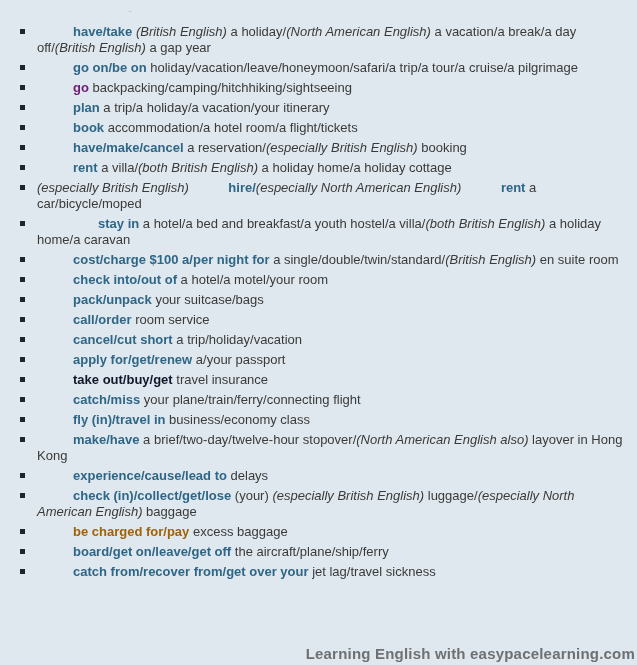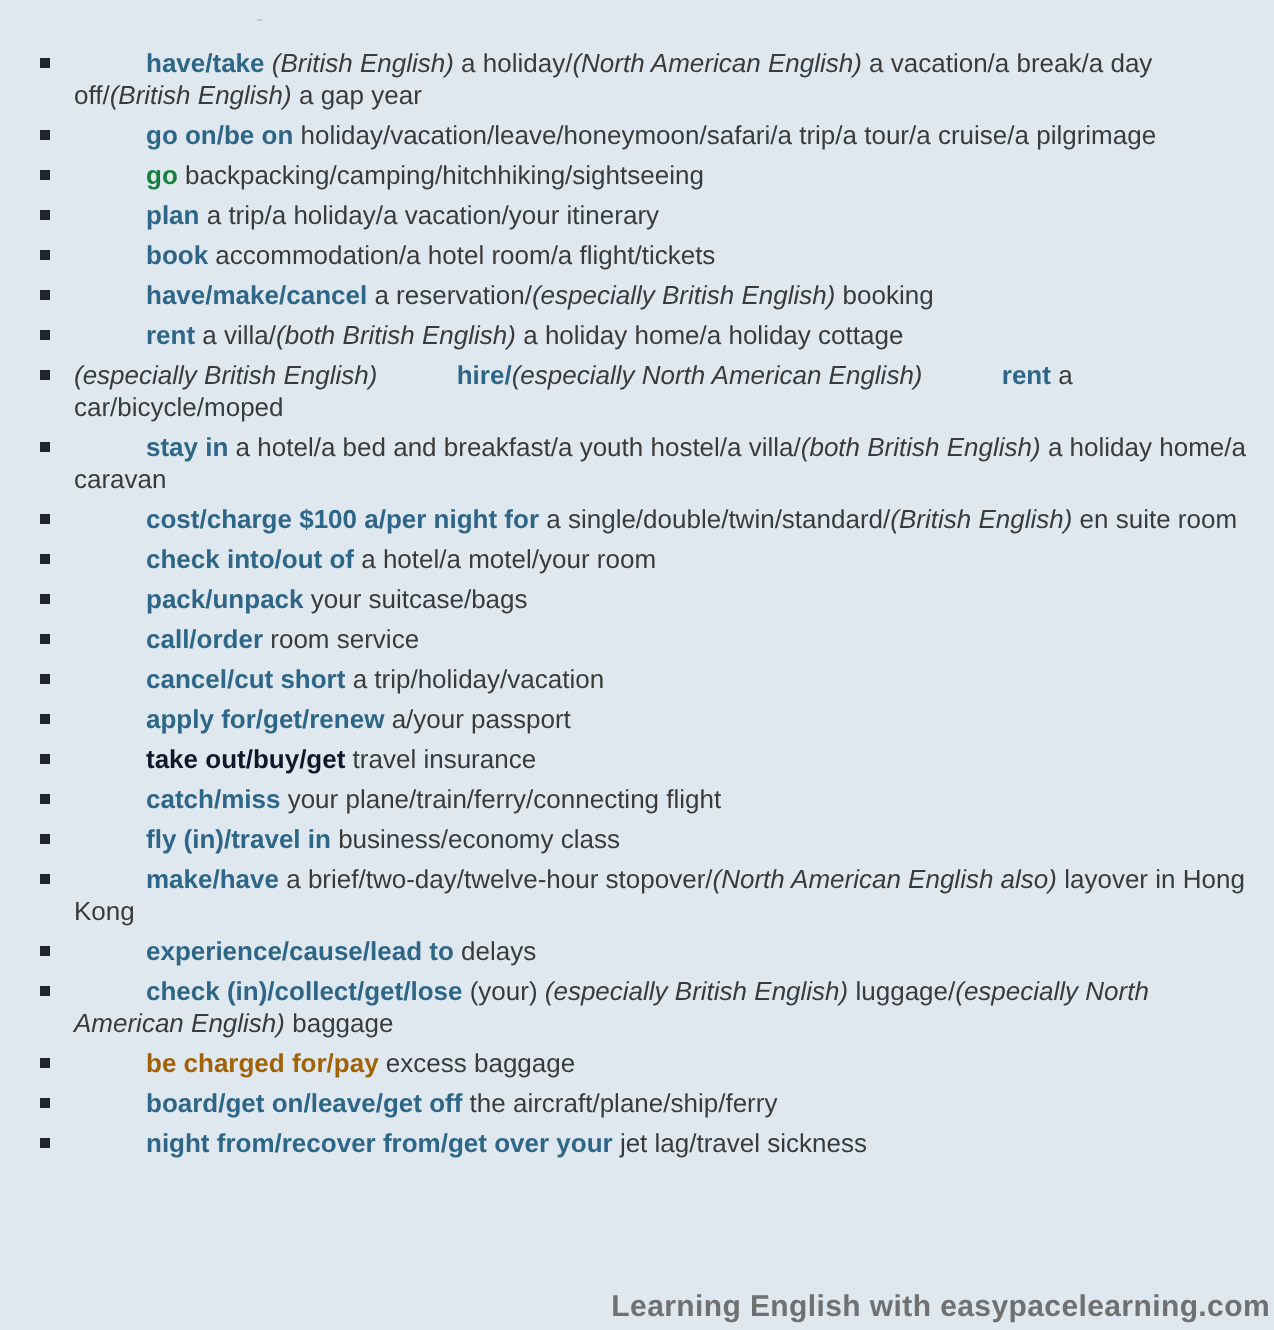--- a/index.html
+++ b/index.html
@@ -47,37 +47,37 @@
   }
 </style>
 </head>
 <body style="background: rgb(223, 232, 238); color: rgb(58, 58, 58);">
 
 <span class="stray">-</span>
 
 <div id="content">
     <div class="item"><span class="bullet" style="background: rgb(32, 36, 44);"></span><span class="kw" style="color: rgb(46, 102, 135);">have/take</span><span> </span><span class="it">(British English)</span><span> a holiday/</span><span class="it">(North American English)</span><span> a vacation/a break/a day off/</span><span class="it">(British English)</span><span> a gap year</span></div>
     <div class="item"><span class="bullet" style="background: rgb(32, 36, 44);"></span><span class="kw" style="color: rgb(46, 102, 135);">go on/be on</span><span> holiday/vacation/leave/honeymoon/safari/a trip/a tour/a cruise/a pilgrimage</span></div>
-    <div class="item"><span class="bullet" style="background: rgb(32, 36, 44);"></span><span class="kw" style="color: #15803d;">go</span><span> backpacking/camping/hitchhiking/sightseeing</span></div>
+    <div class="item"><span class="bullet" style="background: rgb(32, 36, 44);"></span><span class="kw" style="color: #701a75;">go</span><span> backpacking/camping/hitchhiking/sightseeing</span></div>
     <div class="item"><span class="bullet" style="background: rgb(32, 36, 44);"></span><span class="kw" style="color: rgb(46, 102, 135);">plan</span><span> a trip/a holiday/a vacation/your itinerary</span></div>
     <div class="item"><span class="bullet" style="background: rgb(32, 36, 44);"></span><span class="kw" style="color: rgb(46, 102, 135);">book</span><span> accommodation/a hotel room/a flight/tickets</span></div>
     <div class="item"><span class="bullet" style="background: rgb(32, 36, 44);"></span><span class="kw" style="color: rgb(46, 102, 135);">have/make/cancel</span><span> a reservation/</span><span class="it">(especially British English)</span><span> booking</span></div>
     <div class="item"><span class="bullet" style="background: rgb(32, 36, 44);"></span><span class="kw" style="color: rgb(46, 102, 135);">rent</span><span> a villa/</span><span class="it">(both British English)</span><span> a holiday home/a holiday cottage</span></div>
     <div class="item"><span class="bullet" style="background: rgb(32, 36, 44);"></span><span class="it">(especially British English)</span><span> </span><span class="kw" style="color: rgb(46, 102, 135);">hire/</span><span class="it">(especially North American English)</span><span> </span><span class="kw" style="color: rgb(46, 102, 135);">rent</span><span> a car/bicycle/moped</span></div>
-    <div class="item"><span class="bullet" style="background: rgb(32, 36, 44);"></span><span class="kw" style="color: rgb(46, 102, 135);">stay in</span><span> a hotel/a bed and breakfast/a youth hostel/a villa/</span><span class="it">(both British English)</span><span> a holiday home/a caravan</span></div>
+    <div class="item"><span class="bullet" style="background: rgb(32, 36, 44);"></span><span class="kw" style="color: rgb(46, 102, 135); margin-left: 25px;">stay in</span><span> a hotel/a bed and breakfast/a youth hostel/a villa/</span><span class="it">(both British English)</span><span> a holiday home/a caravan</span></div>
     <div class="item"><span class="bullet" style="background: rgb(32, 36, 44);"></span><span class="kw" style="color: rgb(46, 102, 135);">cost/charge $100 a/per night for</span><span> a single/double/twin/standard/</span><span class="it">(British English)</span><span> en suite room</span></div>
     <div class="item"><span class="bullet" style="background: rgb(32, 36, 44);"></span><span class="kw" style="color: rgb(46, 102, 135);">check into/out of</span><span> a hotel/a motel/your room</span></div>
     <div class="item"><span class="bullet" style="background: rgb(32, 36, 44);"></span><span class="kw" style="color: rgb(46, 102, 135);">pack/unpack</span><span> your suitcase/bags</span></div>
     <div class="item"><span class="bullet" style="background: rgb(32, 36, 44);"></span><span class="kw" style="color: rgb(46, 102, 135);">call/order</span><span> room service</span></div>
     <div class="item"><span class="bullet" style="background: rgb(32, 36, 44);"></span><span class="kw" style="color: rgb(46, 102, 135); margin-top: 44px;">cancel/cut short</span><span> a trip/holiday/vacation</span></div>
     <div class="item"><span class="bullet" style="background: rgb(32, 36, 44);"></span><span class="kw" style="color: rgb(46, 102, 135);">apply for/get/renew</span><span> a/your passport</span></div>
     <div class="item"><span class="bullet" style="background: rgb(32, 36, 44);"></span><span class="kw" style="color: #0f172a;">take out/buy/get</span><span> travel insurance</span></div>
     <div class="item"><span class="bullet" style="background: rgb(32, 36, 44);"></span><span class="kw" style="color: rgb(46, 102, 135);">catch/miss</span><span> your plane/train/ferry/connecting flight</span></div>
     <div class="item"><span class="bullet" style="background: rgb(32, 36, 44);"></span><span class="kw" style="color: rgb(46, 102, 135);">fly (in)/travel in</span><span> business/economy class</span></div>
     <div class="item"><span class="bullet" style="background: rgb(32, 36, 44);"></span><span class="kw" style="color: rgb(46, 102, 135);">make/have</span><span> a brief/two-day/twelve-hour stopover/</span><span class="it">(North American English also)</span><span> layover in Hong Kong</span></div>
     <div class="item"><span class="bullet" style="background: rgb(32, 36, 44);"></span><span class="kw" style="color: rgb(46, 102, 135);">experience/cause/lead to</span><span> delays</span></div>
     <div class="item"><span class="bullet" style="background: rgb(32, 36, 44);"></span><span class="kw" style="color: rgb(46, 102, 135);">check (in)/collect/get/lose</span><span> (your) </span><span class="it">(especially British English)</span><span> luggage/</span><span class="it">(especially North American English)</span><span> baggage</span></div>
     <div class="item"><span class="bullet" style="background: rgb(32, 36, 44);"></span><span class="kw" style="color: #a16207;">be charged for/pay</span><span> excess baggage</span></div>
     <div class="item"><span class="bullet" style="background: rgb(32, 36, 44);"></span><span class="kw" style="color: rgb(46, 102, 135);">board/get on/leave/get off</span><span> the aircraft/plane/ship/ferry</span></div>
-    <div class="item"><span class="bullet" style="background: rgb(32, 36, 44);"></span><span class="kw" style="color: rgb(46, 102, 135);">night from/recover from/get over your</span><span> jet lag/travel sickness</span></div>
+    <div class="item"><span class="bullet" style="background: rgb(32, 36, 44);"></span><span class="kw" style="color: rgb(46, 102, 135);">catch from/recover from/get over your</span><span> jet lag/travel sickness</span></div>
   </div>
 
 <div class="footer" style="color: rgb(111, 112, 114); padding-left: 39px;">Learning English with easypacelearning.com</div>
 
 </body></html>

